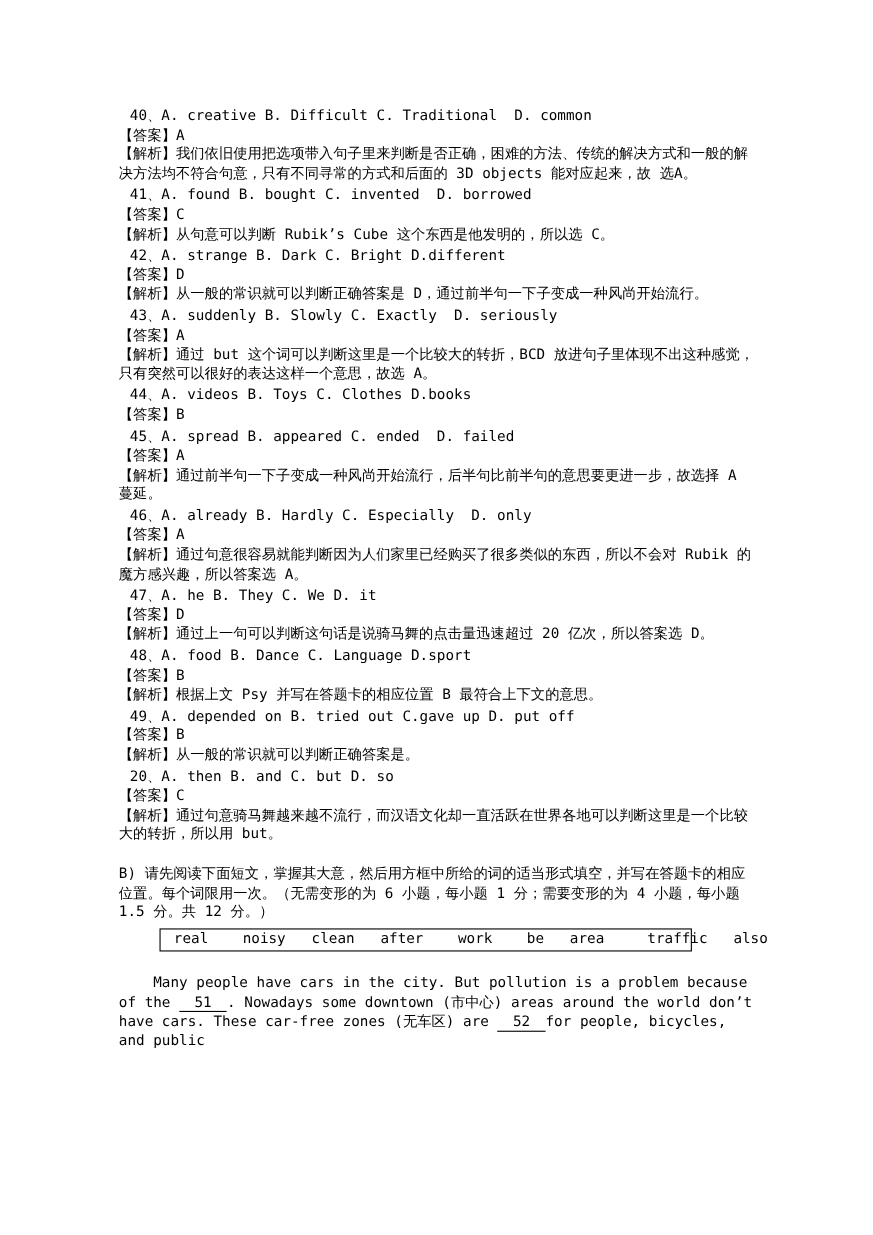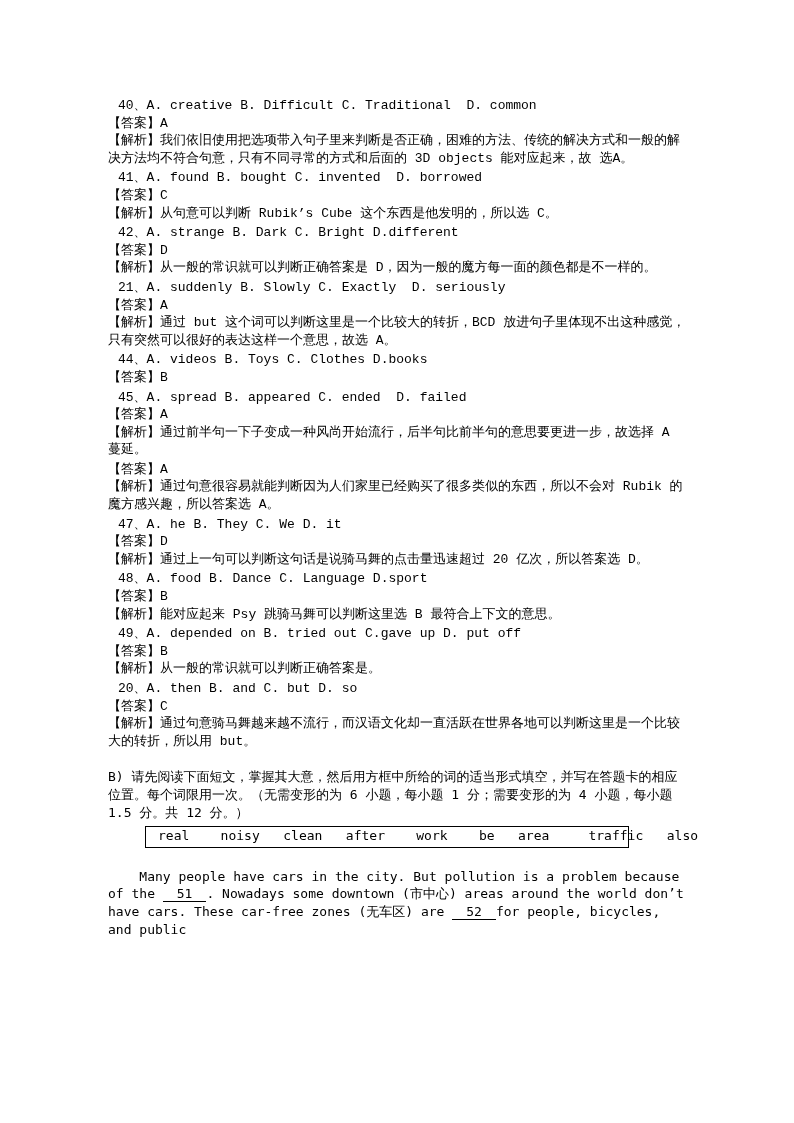--- a/index.html
+++ b/index.html
@@ -12,21 +12,21 @@
     height: 1123px;
     overflow: hidden;
     font-family: "DejaVu Sans Mono", "Liberation Mono", monospace;
     font-size: 13px;
     line-height: 17.6px;
     color: #000000;
   }
   .page {
     padding: 97px 104px 0 108px;
   }
-  .q { margin-bottom: 2px; font-family: Liberation Mono, monospace; }
+  .q { margin-bottom: 2px; }
   .opt {
     white-space: pre-wrap;
     padding-left: 10px;
   }
   .line { min-height: 17.6px; }
   .section-b { margin-top: 18px; }
   .intro { }
   .word-box {
     border: 1px solid #000;
     margin: 5px 0 5px 37px;
@@ -58,55 +58,56 @@
 
   <div class="q">
     <div class="line opt">41、A. found B. bought C. invented  D. borrowed</div>
     <div class="line"><span>【答案】</span><span>C</span></div>
     <div class="line ana"><span>【解析】</span><span>从句意可以判断 Rubik’s Cube 这个东西是他发明的，所以选 C。</span></div>
   </div>
 
   <div class="q">
     <div class="line opt">42、A. strange B. Dark C. Bright D.different</div>
     <div class="line"><span>【答案】</span><span>D</span></div>
-    <div class="line ana"><span>【解析】</span><span>从一般的常识就可以判断正确答案是 D，因为一般的魔方每一面的颜色都是不一样的。</span></div>
+    <div class="line ana"><span>【解析】</span><span>从一般的常识就可以判断正确答案是 D，通过前半句一下子变成一种风尚开始流行。</span></div>
   </div>
 
   <div class="q">
-    <div class="line opt">21、A. suddenly B. Slowly C. Exactly  D. seriously</div>
+    <div class="line opt">43、A. suddenly B. Slowly C. Exactly  D. seriously</div>
     <div class="line"><span>【答案】</span><span>A</span></div>
     <div class="line ana"><span>【解析】</span><span>通过 but 这个词可以判断这里是一个比较大的转折，BCD 放进句子里体现不出这种感觉，只有突然可以很好的表达这样一个意思，故选 A。</span></div>
   </div>
 
   <div class="q">
     <div class="line opt">44、A. videos B. Toys C. Clothes D.books</div>
     <div class="line"><span>【答案】</span><span>B</span></div>
   </div>
 
   <div class="q">
     <div class="line opt">45、A. spread B. appeared C. ended  D. failed</div>
     <div class="line"><span>【答案】</span><span>A</span></div>
     <div class="line ana"><span>【解析】</span><span>通过前半句一下子变成一种风尚开始流行，后半句比前半句的意思要更进一步，故选择 A 蔓延。</span></div>
   </div>
 
   <div class="q">
+    <div class="line opt">46、A. already B. Hardly C. Especially  D. only</div>
     <div class="line"><span>【答案】</span><span>A</span></div>
     <div class="line ana"><span>【解析】</span><span>通过句意很容易就能判断因为人们家里已经购买了很多类似的东西，所以不会对 Rubik 的魔方感兴趣，所以答案选 A。</span></div>
   </div>
 
   <div class="q">
     <div class="line opt">47、A. he B. They C. We D. it</div>
     <div class="line"><span>【答案】</span><span>D</span></div>
     <div class="line ana"><span>【解析】</span><span>通过上一句可以判断这句话是说骑马舞的点击量迅速超过 20 亿次，所以答案选 D。</span></div>
   </div>
 
   <div class="q">
     <div class="line opt">48、A. food B. Dance C. Language D.sport</div>
     <div class="line"><span>【答案】</span><span>B</span></div>
-    <div class="line ana"><span>【解析】</span><span>能对应起来 Psy 跳骑马舞可以判断这里选 B 最符合上下文的意思。</span></div>
+    <div class="line ana"><span>【解析】</span><span>根据上文 Psy 并写在答题卡的相应位置 B 最符合上下文的意思。</span></div>
   </div>
 
   <div class="q">
     <div class="line opt">49、A. depended on B. tried out C.gave up D. put off</div>
     <div class="line"><span>【答案】</span><span>B</span></div>
     <div class="line ana"><span>【解析】</span><span>从一般的常识就可以判断正确答案是。</span></div>
   </div>
 
   <div class="q">
     <div class="line opt">20、A. then B. and C. but D. so</div>

